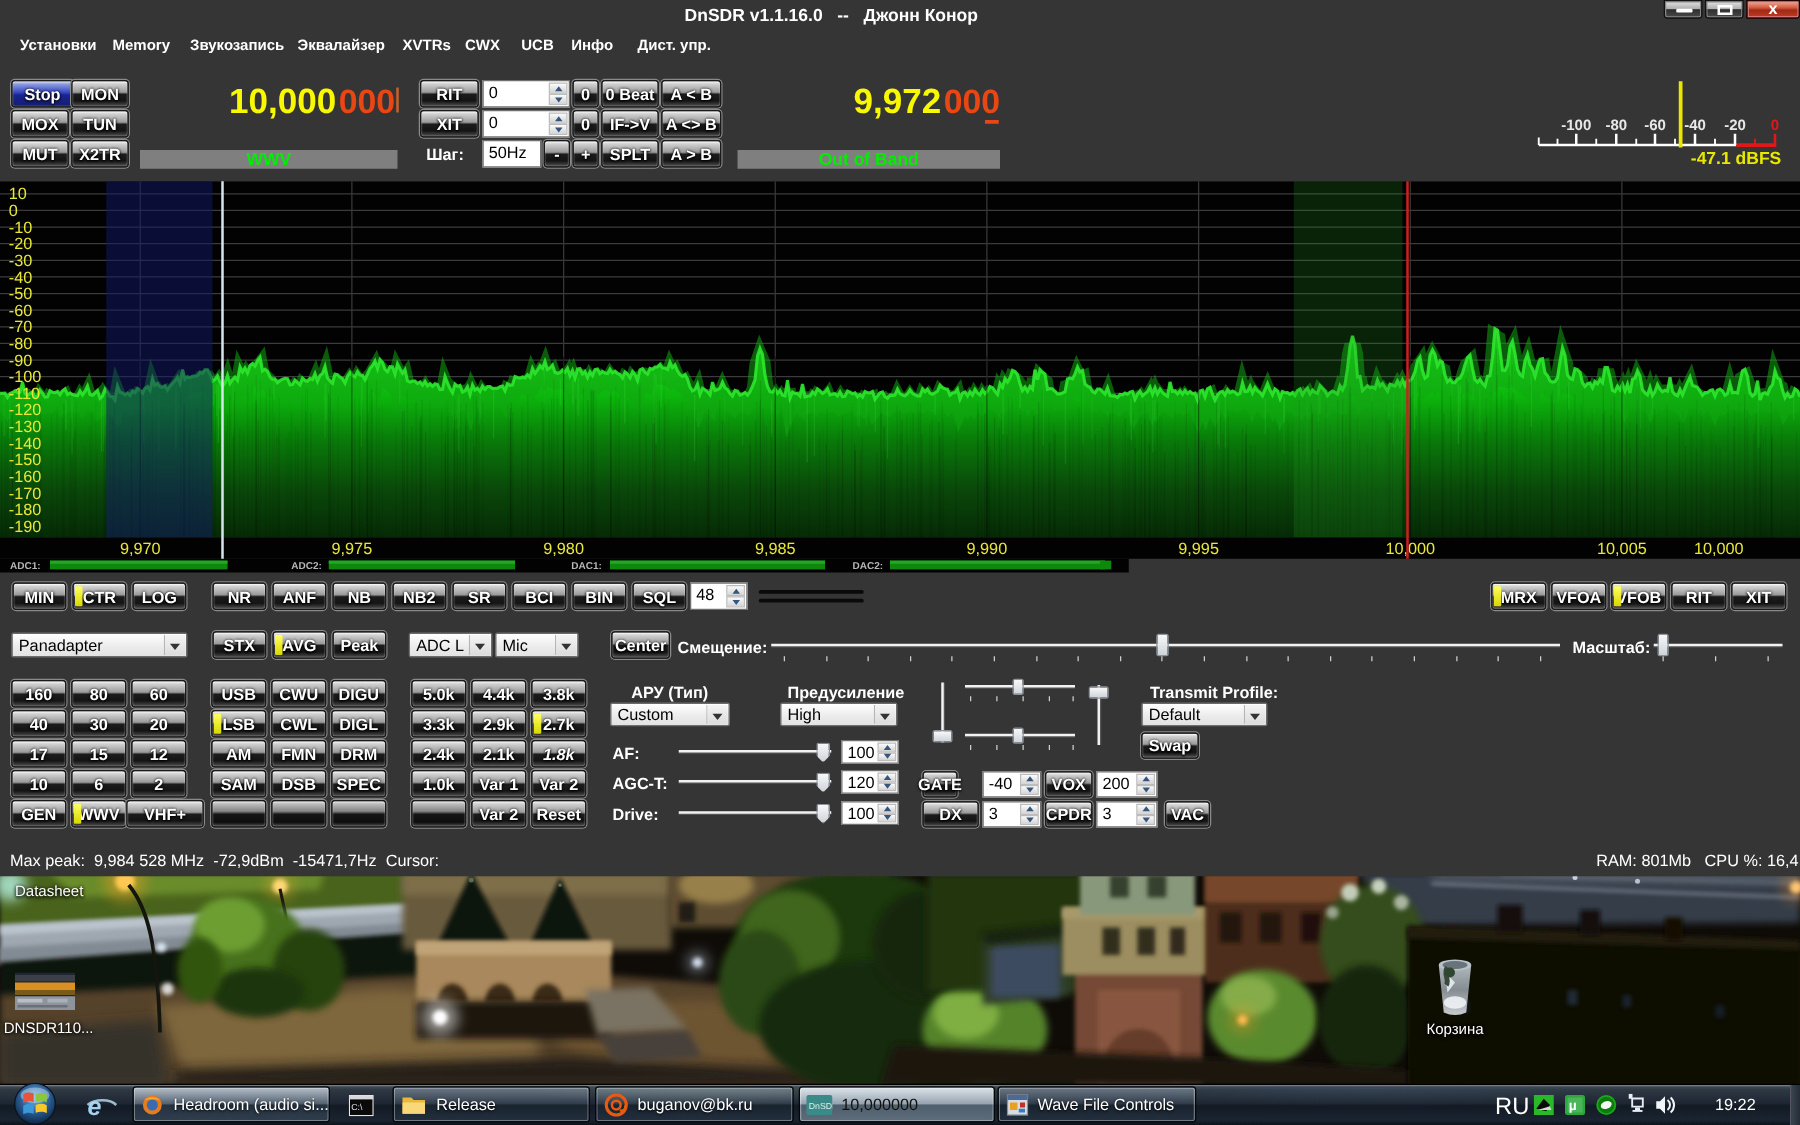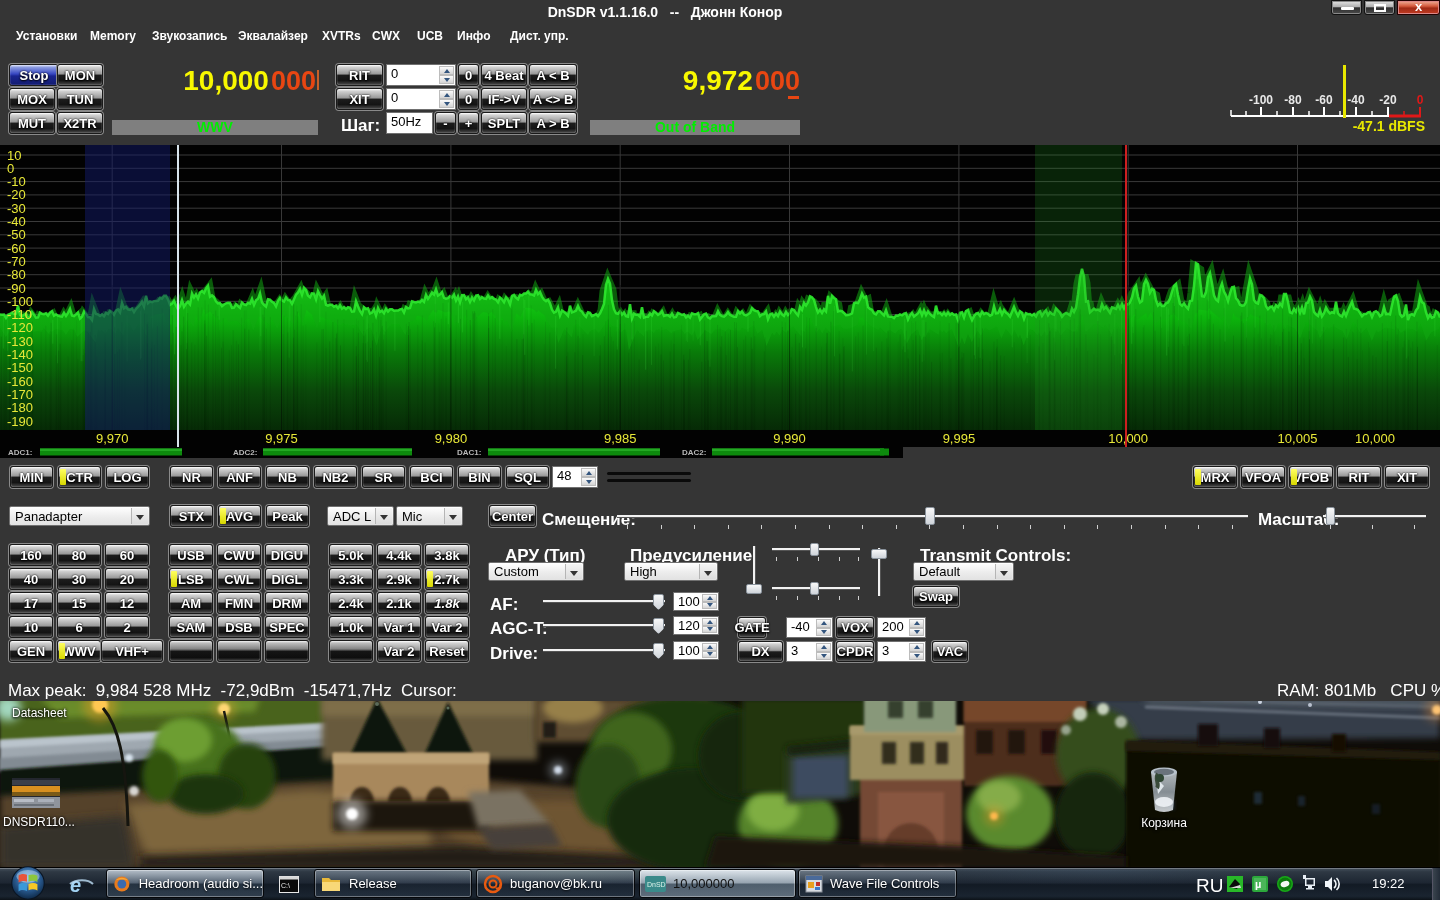--- a/index.html
+++ b/index.html
@@ -5,21 +5,21 @@
 #scr{position:relative;width:1440px;height:900px;overflow:hidden;}
 #app{position:absolute;left:0;top:0;width:1440px;height:701px;background:#353535;}
 .ab{position:absolute;}
 .btn{position:absolute;height:22px;border-radius:3px;color:#fff;font-weight:bold;font-size:13px;
  display:flex;align-items:center;justify-content:center;text-shadow:0 1px 2px #000,0 0 2px #000;
  background:linear-gradient(180deg,#ffffff 0%,#d2d2d2 10%,#9a9a9a 44%,#1c1c1c 52%,#141414 78%,#4e4e4e 100%);
  border:1px solid #1a1a1a;box-shadow:0 0 0 1px #8a8a8a, inset 0 0 1px #fff;}
 .btn.ind::before{content:"";position:absolute;left:1px;top:2px;bottom:2px;width:6px;background:linear-gradient(180deg,#ffff60,#d8d800);border-radius:1px;}
 .btn.blue{background:linear-gradient(180deg,#dfe4fa 0%,#8a9ae0 12%,#3646c2 45%,#1a2590 55%,#131c72 100%);}
 .btn.blank{background:linear-gradient(180deg,#f2f2f2 0%,#bdbdbd 10%,#848484 40%,#151515 52%,#0e0e0e 84%,#3e3e3e 97%);}
-.lbl{position:absolute;color:#fff;font-weight:bold;font-size:17px;white-space:nowrap;}
+.lbl{position:absolute;color:#fff;font-weight:bold;font-size:13px;white-space:nowrap;}
 .dd{position:absolute;height:20px;background:linear-gradient(180deg,#ffffff,#ebebeb 60%,#e2e2e2);border:1px solid #707070;border-radius:2px;
  color:#000;font-size:13px;display:flex;align-items:center;padding-left:5px;}
 .dd .da{position:absolute;right:1px;top:1px;bottom:1px;width:17px;background:linear-gradient(180deg,#f4f4f4,#dcdcdc);border-left:1px solid #b5b5b5;border-radius:0 1px 1px 0;}
 .dd .da::after{content:"";position:absolute;left:4px;top:7px;border:4px solid transparent;border-top:5px solid #333;}
 .spin{position:absolute;height:20px;background:#fff;border:1px solid #707070;color:#000;font-size:13px;padding:1px 0 0 4px;}
 .spin .ud{position:absolute;right:1px;top:1px;bottom:1px;width:15px;display:flex;flex-direction:column;}
 .spin .ud i{flex:1;background:linear-gradient(180deg,#fbfbfb,#d4d4d4);border:1px solid #bcbcbc;display:flex;align-items:center;justify-content:center;}
 .spin .ud i.u::after{content:"";width:0;height:0;border-left:3px solid transparent;border-right:3px solid transparent;border-bottom:4px solid #33557e;}
 .spin .ud i.d::after{content:"";width:0;height:0;border-left:3px solid transparent;border-right:3px solid transparent;border-top:4px solid #33557e;}
 .gbar{position:absolute;height:15px;background:#7f7f7f;color:#00ee00;font-weight:bold;font-size:14px;text-align:center;line-height:15px;}
@@ -183,21 +183,21 @@
 
 <div class="ab" style="left:110px;top:67px;width:209px;height:30px;text-align:right;font-weight:bold;white-space:nowrap;line-height:28px;"><span style="font-size:28px;color:#f8f800;">10,000</span><span style="font-size:27px;color:#e84612;margin-left:2px;">000</span><span style="display:inline-block;width:2px;height:20px;background:#c86028;margin-left:1px;"></span></div>
 <div class="gbar" style="left:112px;top:120px;width:206px;">WWV</div>
 
 <div class="btn" style="left:336px;top:64px;width:47px;">RIT</div>
 <div class="spin" style="left:386px;top:64px;width:70px;height:22px;">0<span class="ud">
           <i class="u"></i>
           <i class="d"></i>
         </span></div>
 <div class="btn" style="left:458px;top:64px;width:21px;">0</div>
-<div class="btn" style="left:481px;top:64px;width:46px;">4 Beat</div>
+<div class="btn" style="left:481px;top:64px;width:46px;">0 Beat</div>
 <div class="btn" style="left:529px;top:64px;width:48px;">A &lt; B</div>
 <div class="btn" style="left:336px;top:88px;width:47px;">XIT</div>
 <div class="spin" style="left:386px;top:88px;width:70px;height:22px;">0<span class="ud">
           <i class="u"></i>
           <i class="d"></i>
         </span></div>
 <div class="btn" style="left:458px;top:88px;width:21px;">0</div>
 <div class="btn" style="left:481px;top:88px;width:46px;">IF-&gt;V</div>
 <div class="btn" style="left:529px;top:88px;width:48px;">A &lt;&gt; B</div>
 <div class="lbl" style="left:341px;top:116px;">Шаг:</div>
@@ -1100,21 +1100,21 @@
           <i class="u"></i>
           <i class="d"></i>
         </span></div>
 <div class="btn" style="left:836px;top:641px;width:38px;height:21px;">CPDR</div>
 <div class="spin" style="left:877px;top:641px;width:49px;height:21px;">3<span class="ud">
           <i class="u"></i>
           <i class="d"></i>
         </span></div>
 <div class="btn" style="left:932px;top:641px;width:36px;height:21px;">VAC</div>
 
-<div class="lbl" style="left:920px;top:546px;">Transmit Controls:</div>
+<div class="lbl" style="left:920px;top:546px;">Transmit Profile:</div>
 <div class="dd" style="left:913px;top:562px;width:101px;height:19px;">Default<span class="da"></span></div>
 <div class="btn" style="left:913px;top:586px;width:46px;height:21px;">Swap</div>
 
 <div class="lbl" style="left:8px;top:681px;font-weight:normal;">Max peak:&nbsp; 9,984 528 MHz&nbsp; -72,9dBm&nbsp; -15471,7Hz&nbsp; Cursor:</div>
 <div class="lbl" style="left:1277px;top:681px;font-weight:normal;">RAM: 801Mb&nbsp;&nbsp; CPU %: 16,4</div>
 </div>
 
 <div class="wlab" style="left:12px;top:706px;">Datasheet</div>
 <svg class="ab" style="left:12px;top:778px" width="48" height="30" viewBox="0 0 48 30">
 <rect width="48" height="30" fill="#23262e"></rect>

